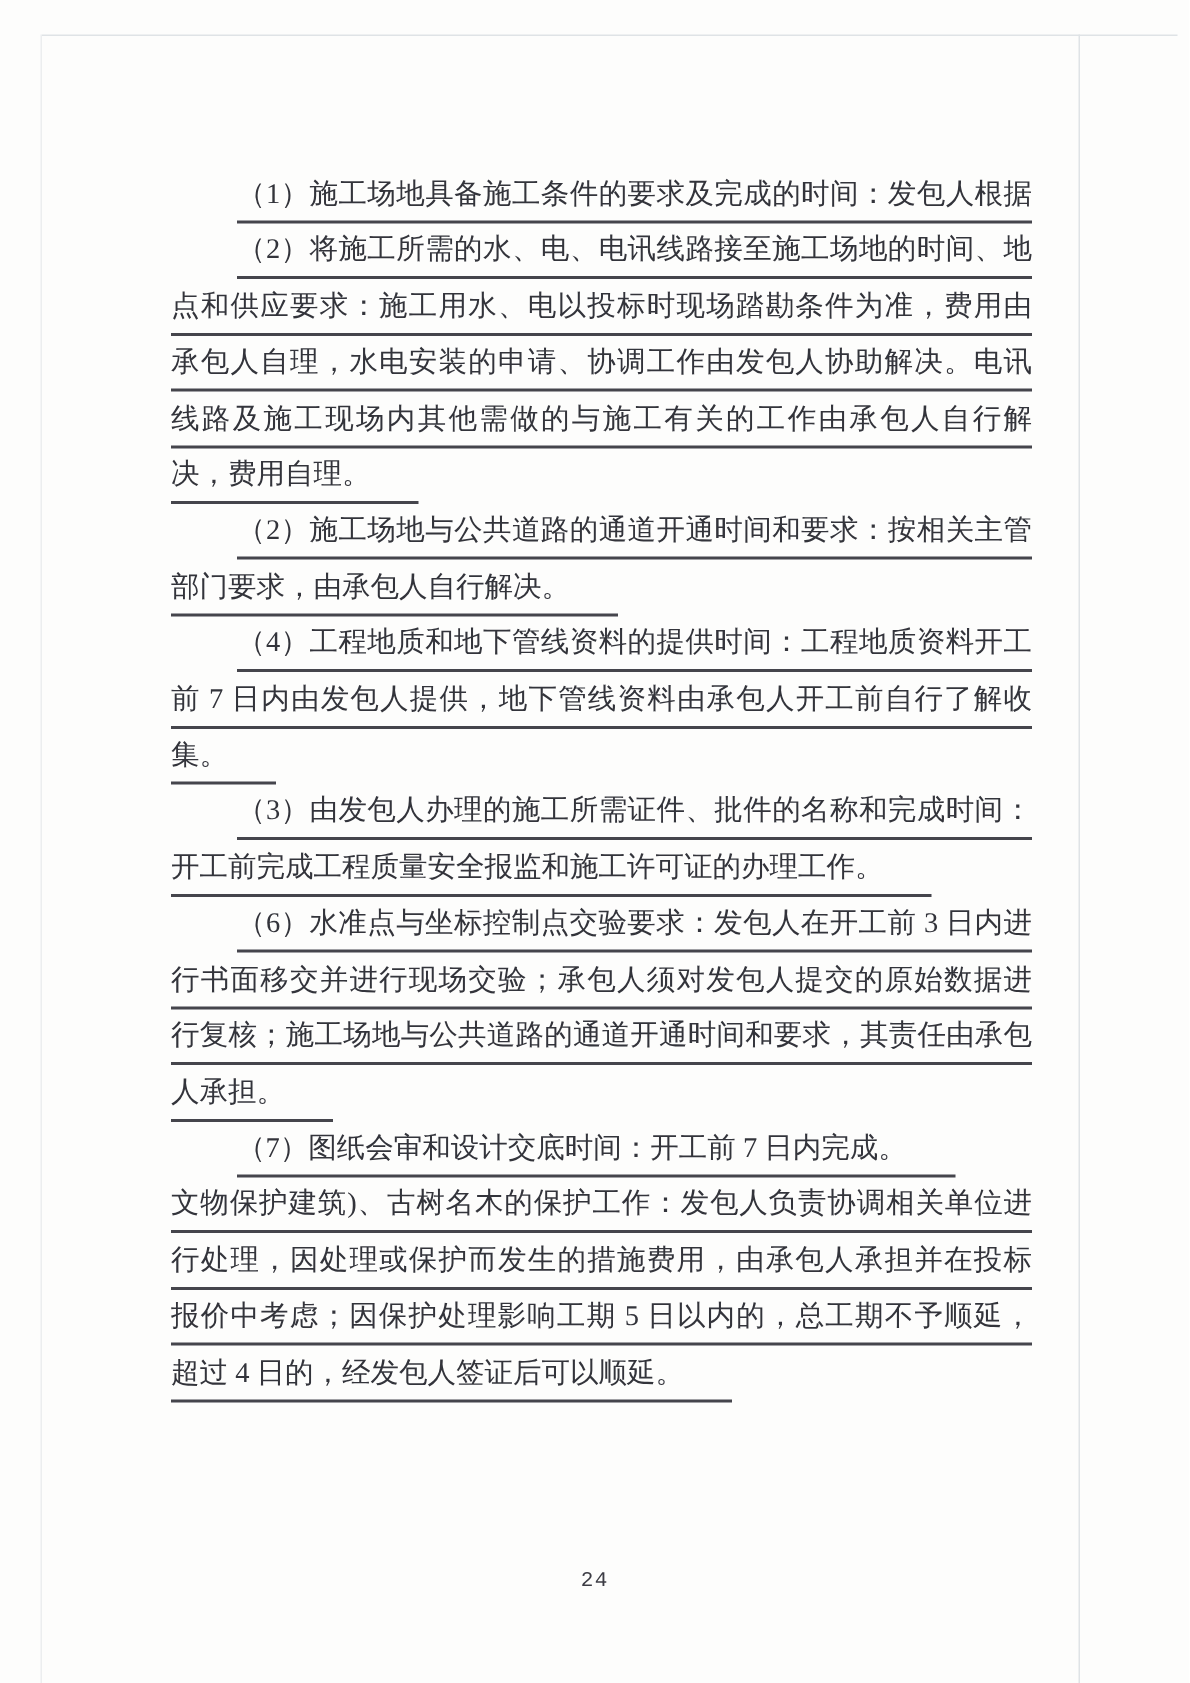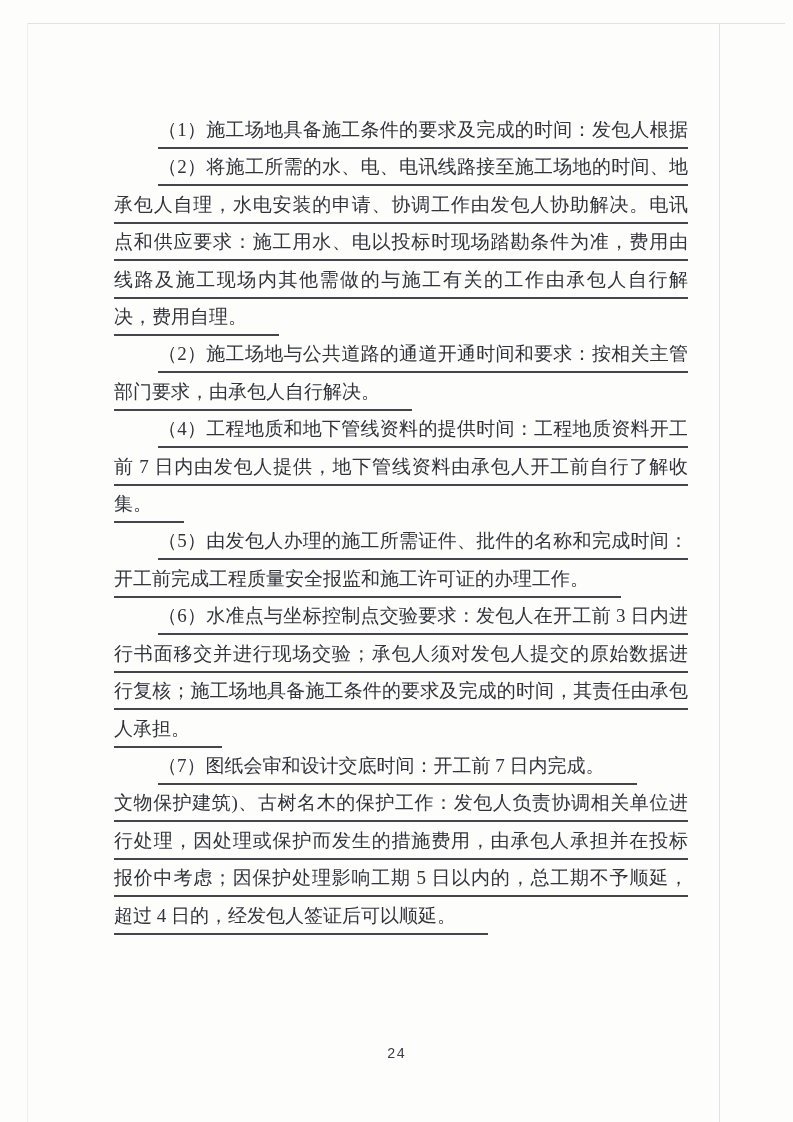--- a/index.html
+++ b/index.html
@@ -95,24 +95,24 @@
       <div>
         <div class="line first full">
           <span class="u">（1）施工场地具备施工条件的要求及完成的时间：发包人根据</span>
         </div>
       </div>
       <div>
         <div class="line first full">
           <span class="u">（2）将施工所需的水、电、电讯线路接至施工场地的时间、地</span>
         </div>
         <div class="line full">
-          <span class="u">承包人自理，水电安装的申请、协调工作由发包人协助解决。电讯</span>
+          <span class="u">点和供应要求：施工用水、电以投标时现场踏勘条件为准，费用由</span>
         </div>
         <div class="line full">
-          <span class="u">点和供应要求：施工用水、电以投标时现场踏勘条件为准，费用由</span>
+          <span class="u">承包人自理，水电安装的申请、协调工作由发包人协助解决。电讯</span>
         </div>
         <div class="line full">
           <span class="u">线路及施工现场内其他需做的与施工有关的工作由承包人自行解</span>
         </div>
         <div class="line short"><span class="u">决，费用自理。</span></div>
       </div>
       <div>
         <div class="line first full">
           <span class="u">（2）施工场地与公共道路的通道开通时间和要求：按相关主管</span>
         </div>
@@ -122,33 +122,33 @@
         <div class="line first full">
           <span class="u">（4）工程地质和地下管线资料的提供时间：工程地质资料开工</span>
         </div>
         <div class="line full">
           <span class="u">前 7 日内由发包人提供，地下管线资料由承包人开工前自行了解收</span>
         </div>
         <div class="line short"><span class="u">集。</span></div>
       </div>
       <div>
         <div class="line first full">
-          <span class="u">（5）由发包人办理的施工所需证件、批件的名称和完成时间：</span>
+          <span class="u">（3）由发包人办理的施工所需证件、批件的名称和完成时间：</span>
         </div>
         <div class="line short"><span class="u">开工前完成工程质量安全报监和施工许可证的办理工作。</span></div>
       </div>
       <div>
         <div class="line first full">
           <span class="u">（6）水准点与坐标控制点交验要求：发包人在开工前 3 日内进</span>
         </div>
         <div class="line full">
           <span class="u">行书面移交并进行现场交验；承包人须对发包人提交的原始数据进</span>
         </div>
         <div class="line full">
-          <span class="u">行复核；施工场地具备施工条件的要求及完成的时间，其责任由承包</span>
+          <span class="u">行复核；施工场地与公共道路的通道开通时间和要求，其责任由承包</span>
         </div>
         <div class="line short"><span class="u">人承担。</span></div>
       </div>
       <div>
         <div class="line first short"><span class="u">（7）图纸会审和设计交底时间：开工前 7 日内完成。</span></div>
       </div>
       <div>
         <div class="line full">
           <span class="u">文物保护建筑)、古树名木的保护工作：发包人负责协调相关单位进</span>
         </div>

